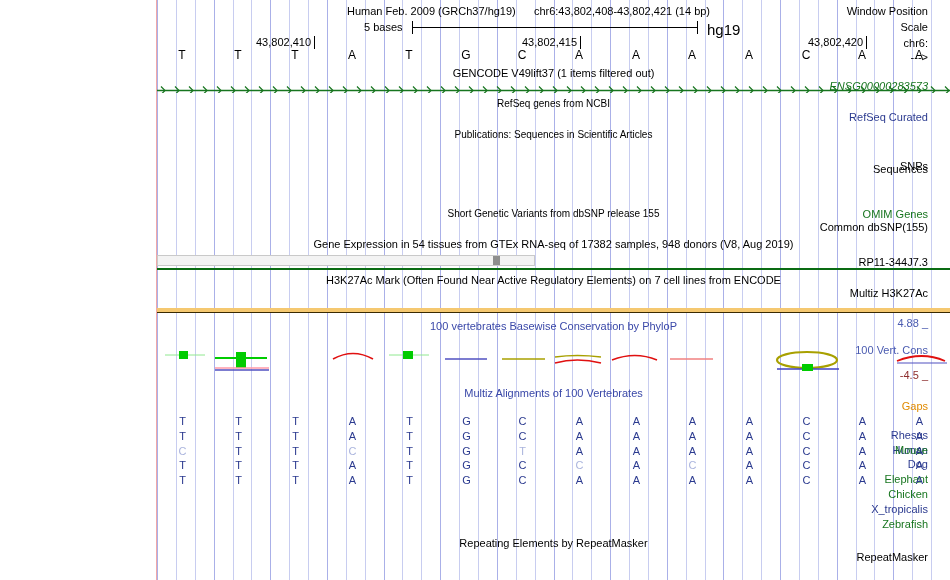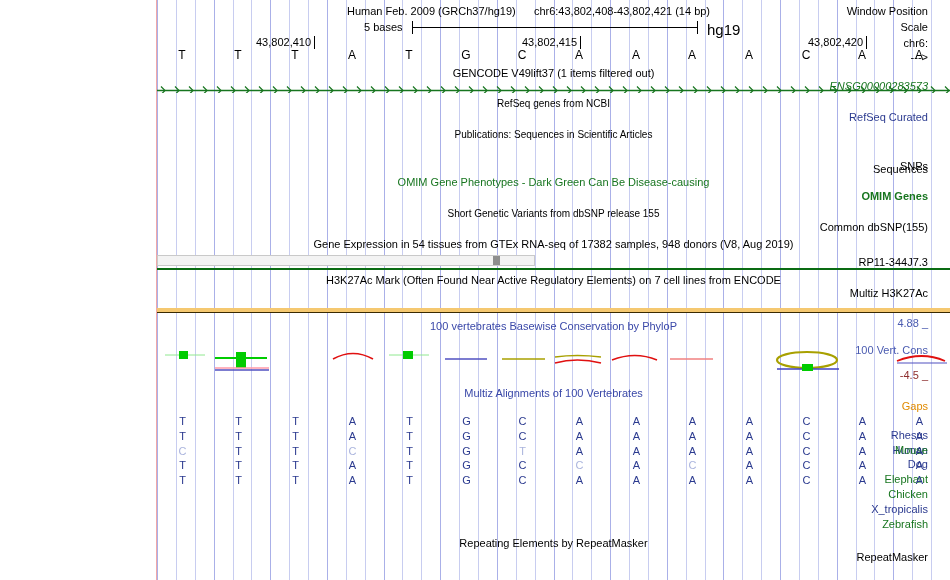--- a/index.html
+++ b/index.html
@@ -234,22 +234,21 @@
   </div>
 
   <div class="lab blue" style="top:112px;">RefSeq Curated</div>
   <div class="centertext sm" style="top:98px;">RefSeq genes from NCBI</div>
 
   <div class="lab" style="top:148px;margin-top:16px;">Sequences</div>
   <div class="centertext sm" style="top:129px;">Publications: Sequences in Scientific Articles</div>
 
   <div class="lab" style="top:161px;">SNPs</div>
 
-  <div class="lab green" style="top:191px;font-weight:bold;">OMIM Genes</div>
-  <div class="centertext green" style="top:176px;">OMIM Gene Phenotypes - Dark Green Can Be Disease-causing</div>
+  <div class="lab green" style="top:209px;">OMIM Genes</div>
 
   <div class="lab" style="top:222px;">Common dbSNP(155)</div>
   <div class="centertext sm" style="top:208px;">Short Genetic Variants from dbSNP release 155</div>
 
   <div class="lab" style="top:257px;">RP11-344J7.3</div>
   <div class="centertext" style="top:238px;">Gene Expression in 54 tissues from GTEx RNA-seq of 17382 samples, 948 donors (V8, Aug 2019)</div>
   <div class="gtexbar" style="left:157px;top:255px;width:378px;"></div>
   <div class="gtextick" style="left:493px;top:256px;"></div>
 
   <div class="hline" style="left:157px;top:268px;width:793px;background:#0a6b13;"></div>

